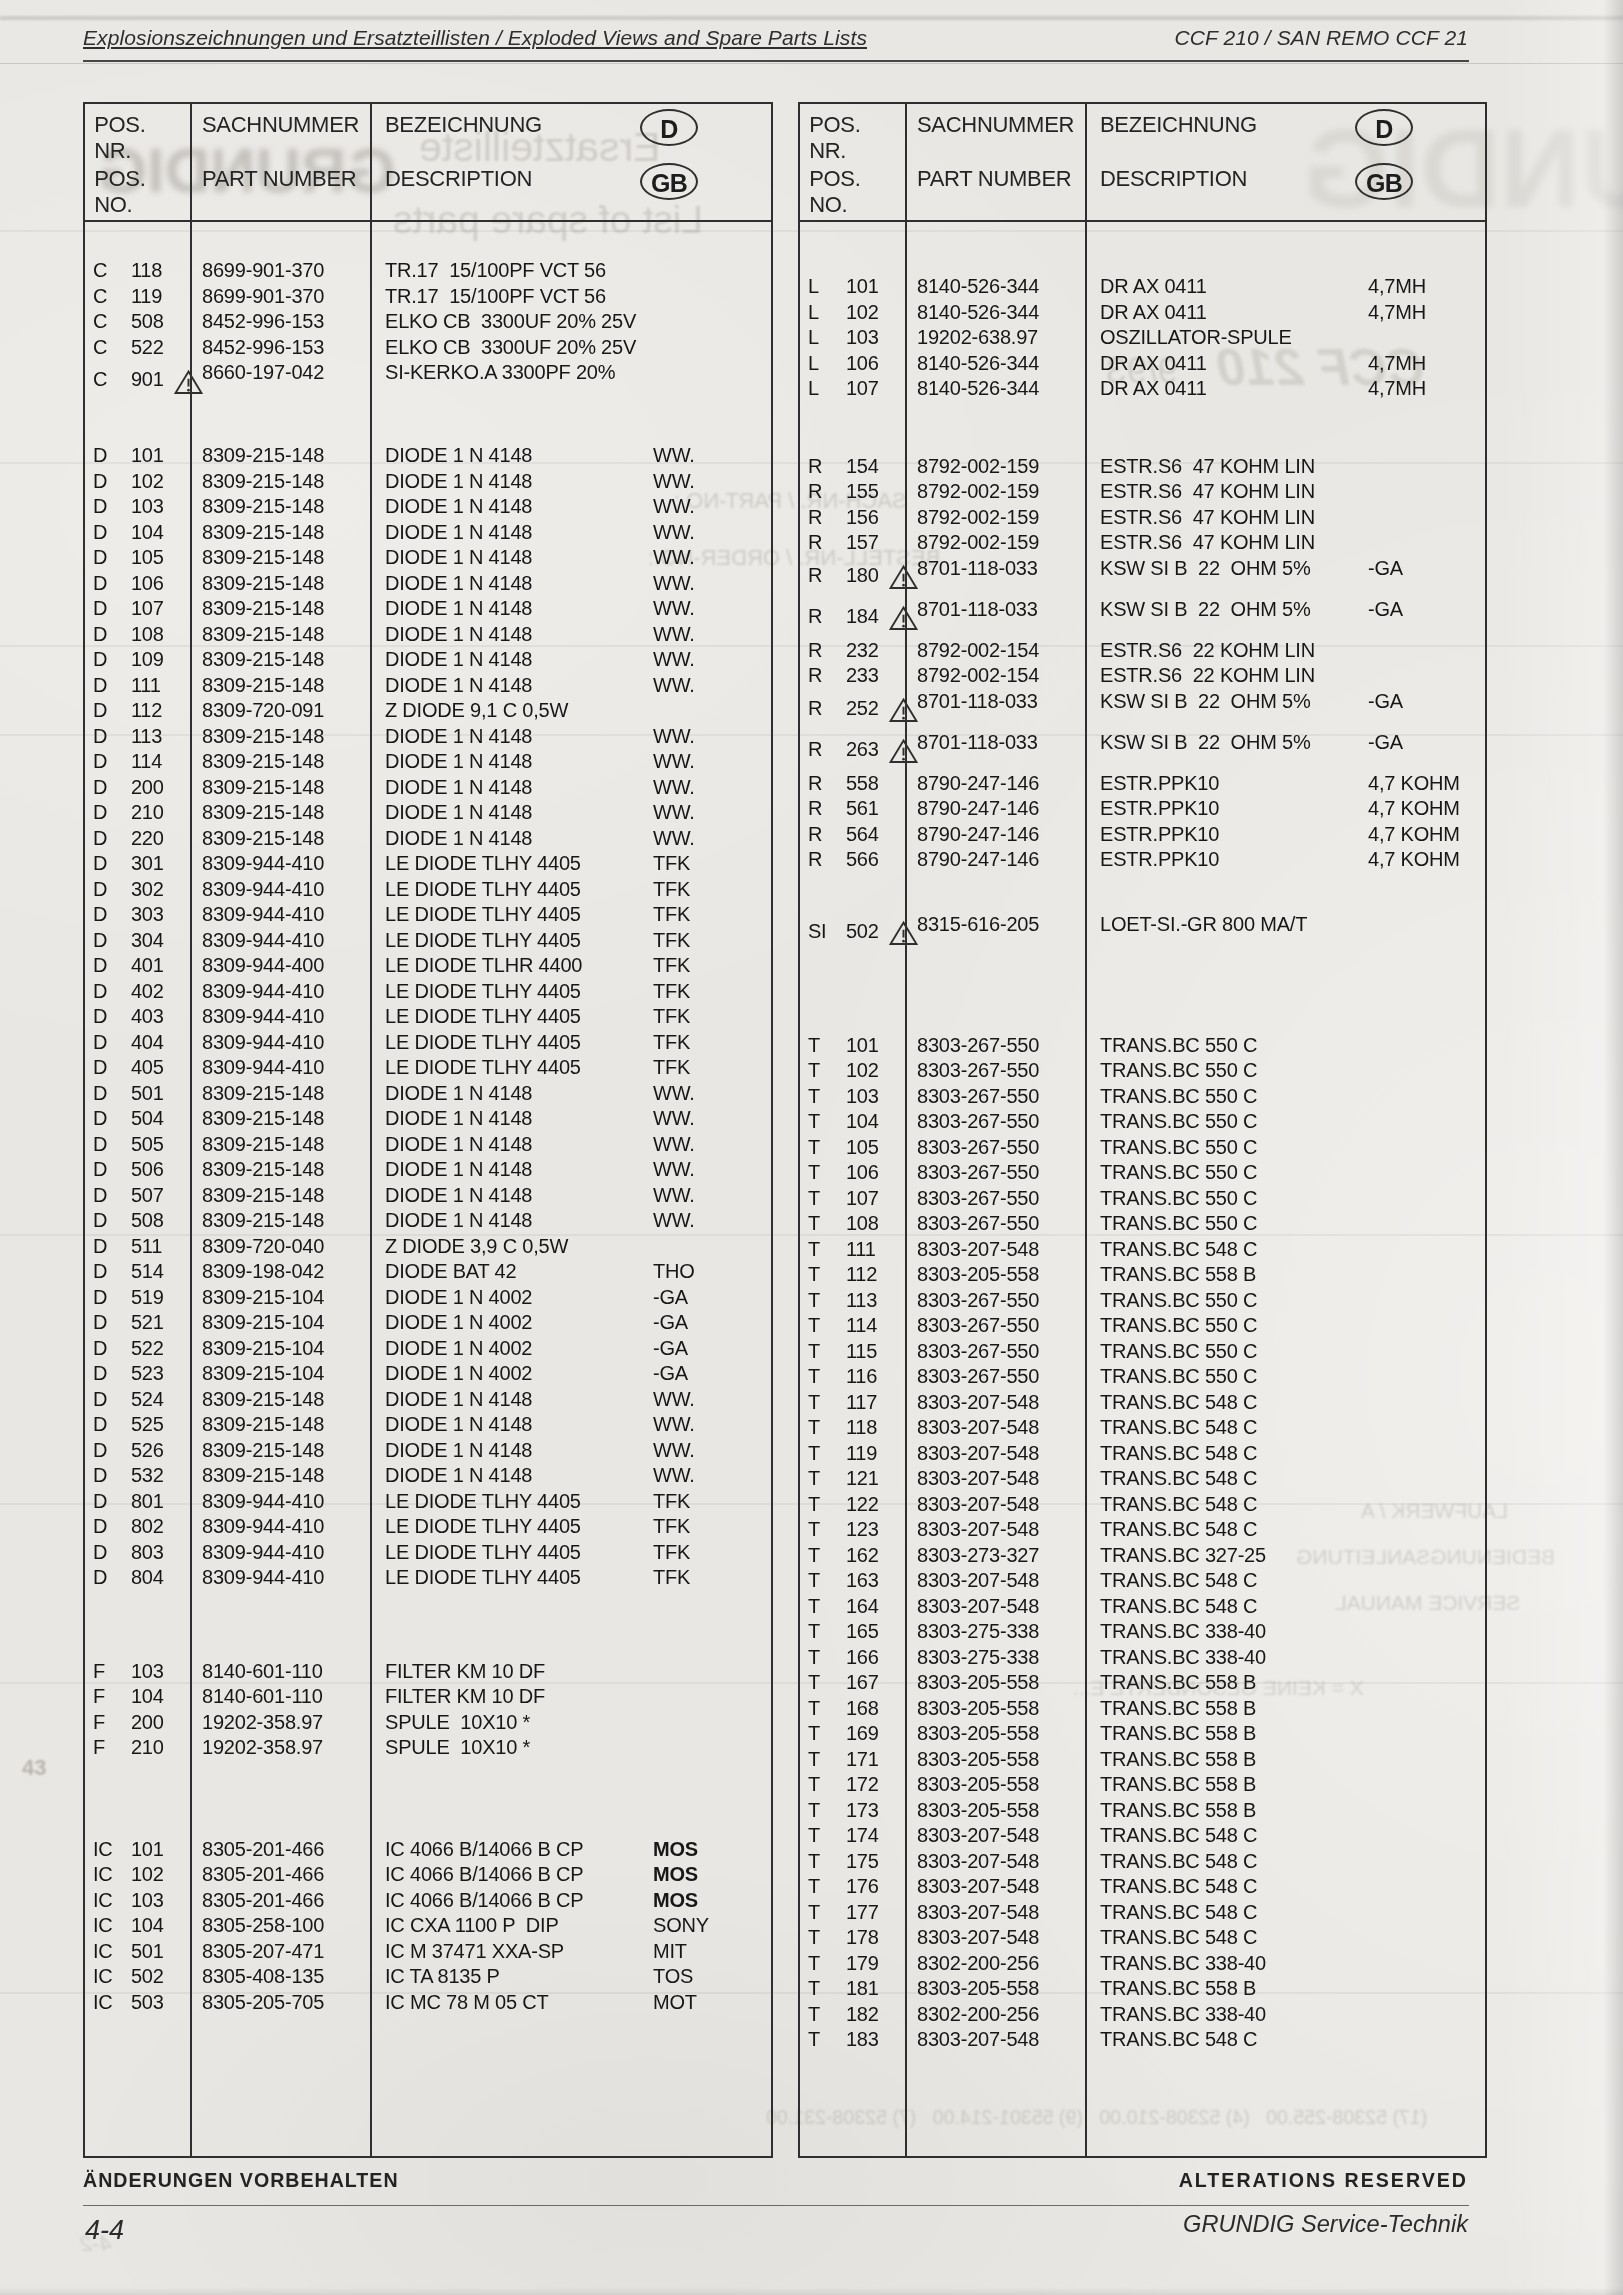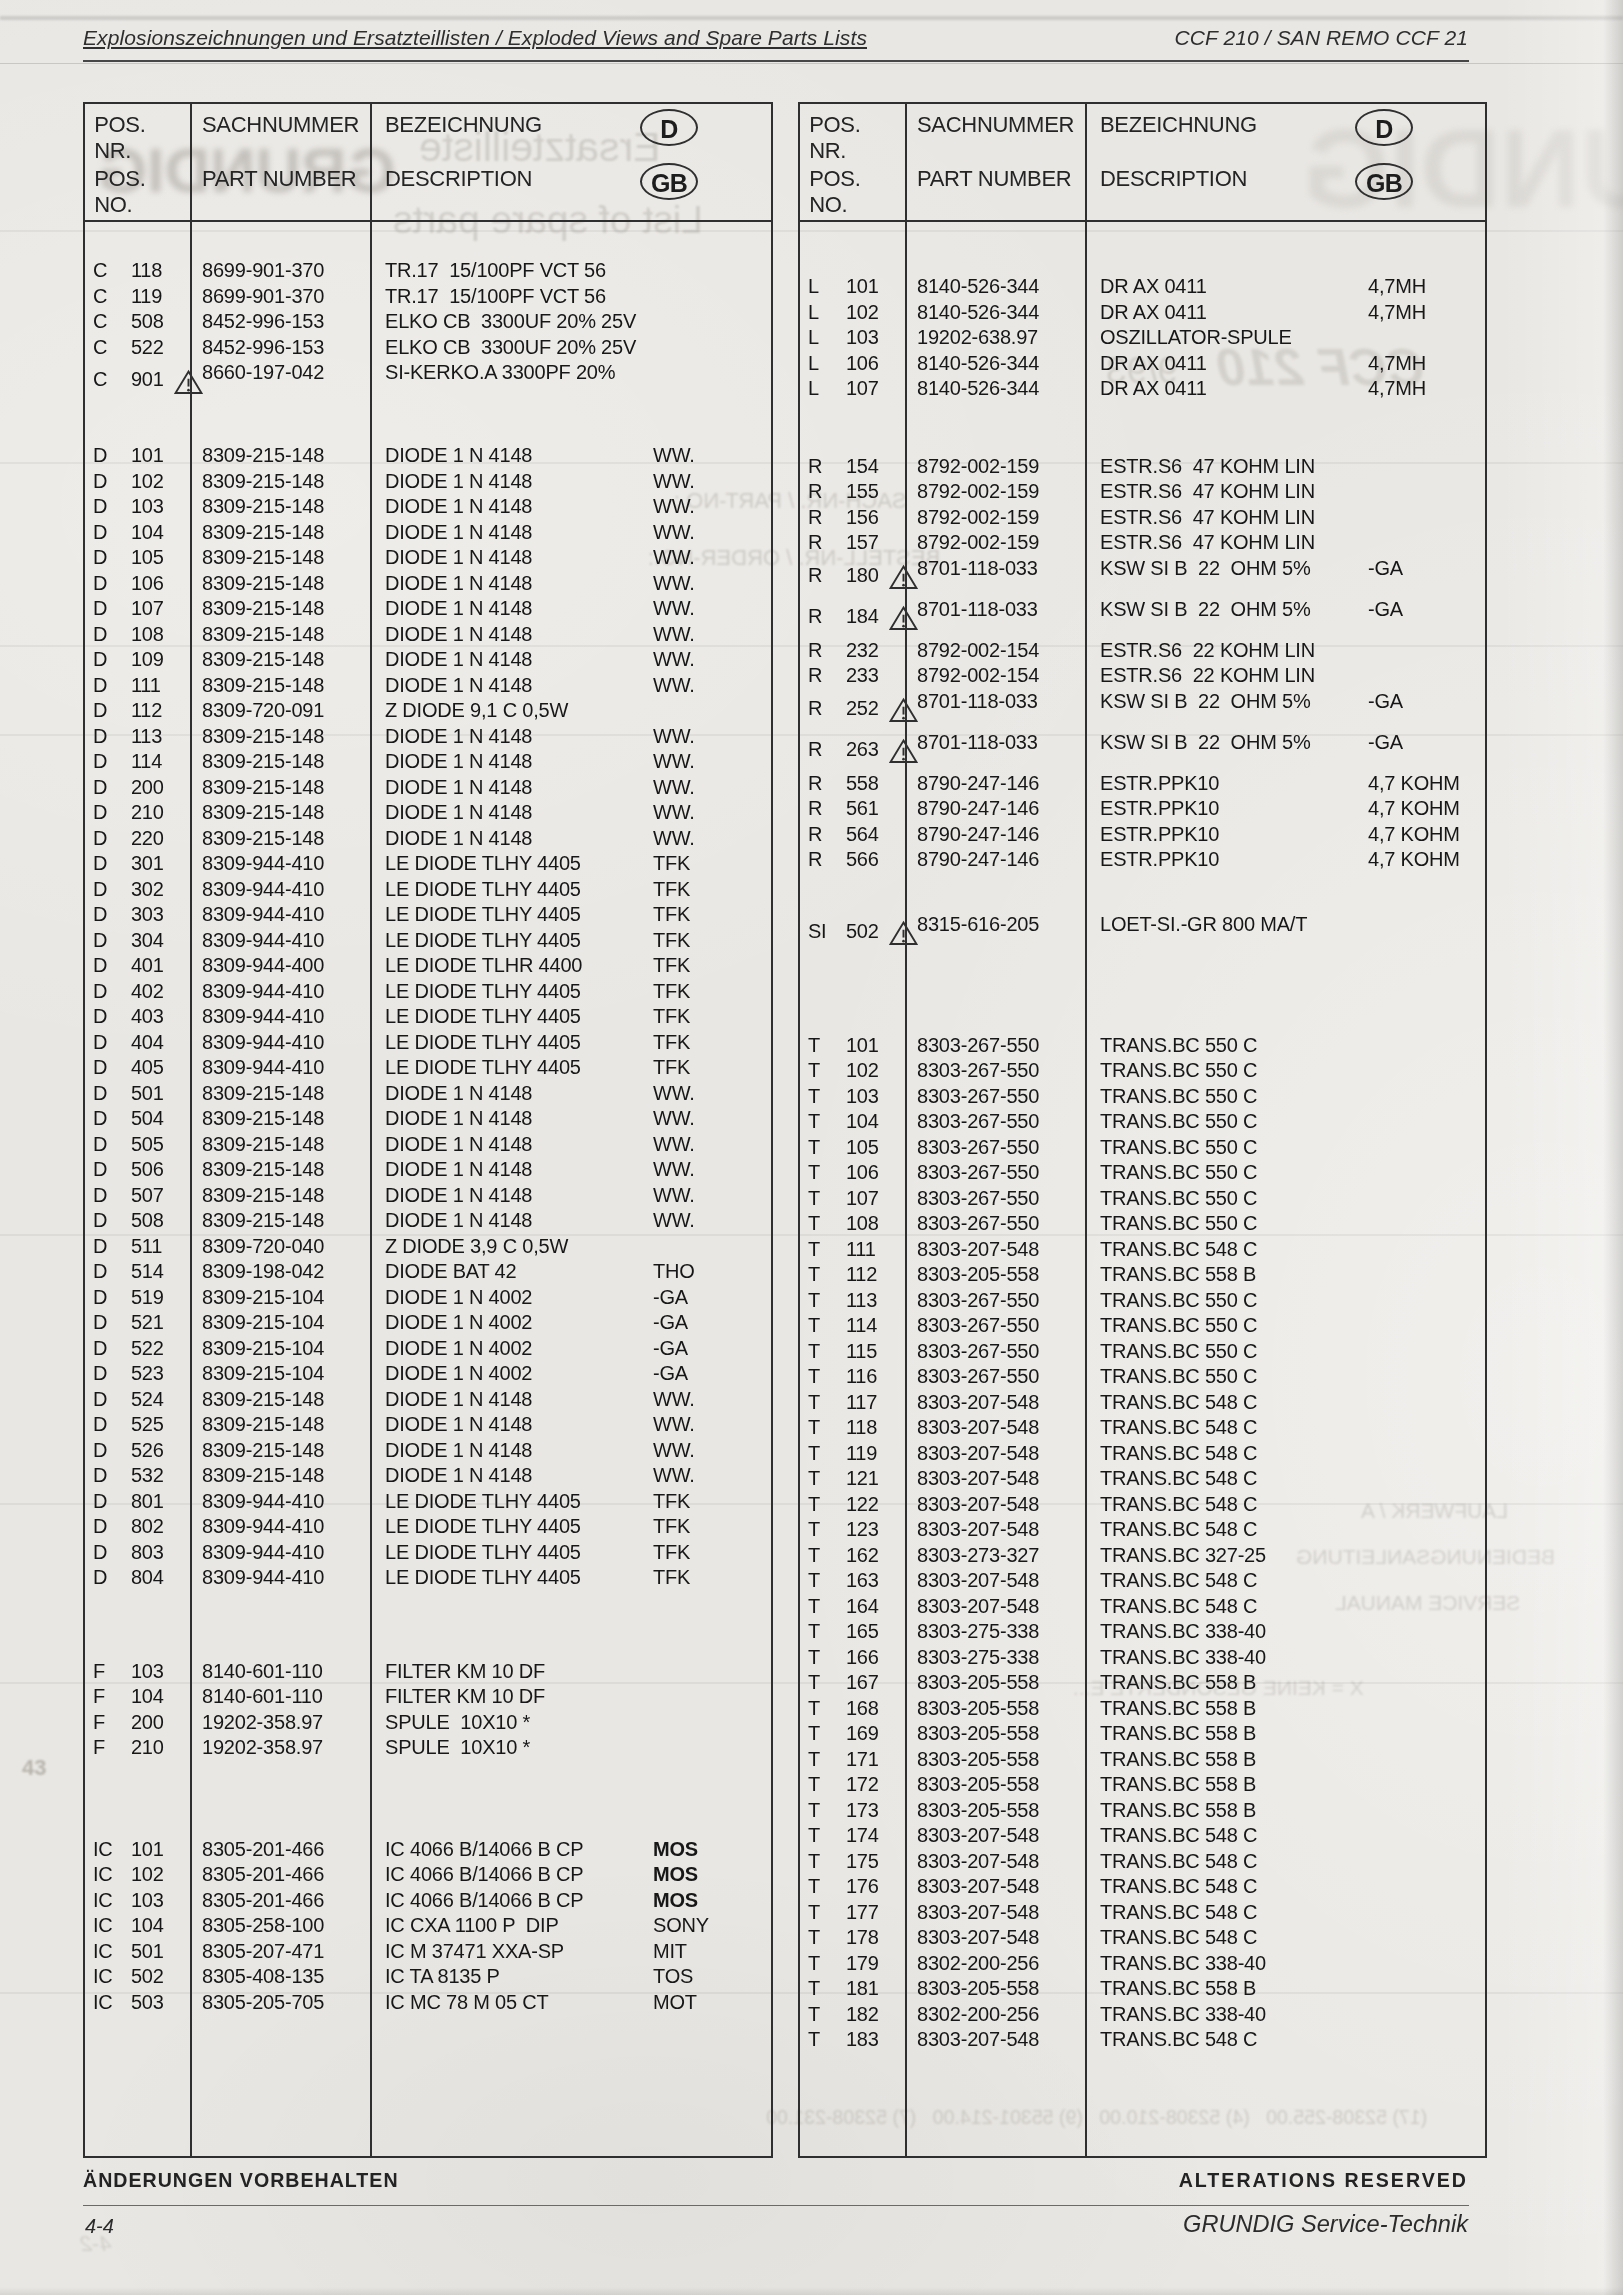--- a/index.html
+++ b/index.html
@@ -42,21 +42,21 @@
   .part{position:absolute;left:117px;width:168px;}
   .desc{position:absolute;left:300px;right:2.6px;}
   .sfx{position:absolute;left:268px;top:0;}
   .sfx.b{font-weight:bold;}
   .warn-icon{display:inline-block;position:relative;top:8.5px;margin-left:10.5px;line-height:0;}
   
   .ft{position:absolute;font-size:19.6px;font-weight:bold;letter-spacing:1px;color:#232323;}
   #footer-left{left:83px;top:2169px;}
   #footer-right{right:155px;top:2169px;letter-spacing:2px;}
   #footer-rule{position:absolute;left:83px;top:2205px;width:1386px;height:1.3px;background:#6a6a6a;}
-  #page-number{position:absolute;left:85px;top:2215px;font-size:20px;font-style:italic;color:#2b2b2b;}
+  #page-number{position:absolute;left:85px;top:2215px;font-size:27px;font-style:italic;color:#2b2b2b;}
   #footer-brand{position:absolute;right:155px;top:2211px;font-size:23.6px;font-style:italic;color:#2b2b2b;}
   
   .ghost{position:absolute;color:#b9b6b0;transform:scaleX(-1);opacity:.55;filter:blur(1px);white-space:pre;pointer-events:none;}
   #ghost-brand-left{left:98px;top:134px;font-size:63px;font-weight:bold;color:#a39f99;opacity:.55;filter:blur(3.3px);}
   #ghost-ersatz{left:419px;top:124px;font-size:41px;}
   #ghost-list{left:393px;top:198px;font-size:39px;}
   #ghost-brand-right{left:1303px;top:105px;font-size:111px;font-weight:bold;opacity:.30;filter:blur(3.9px);}
   #ghost-ccf{left:1217px;top:337px;font-size:52px;font-weight:bold;font-style:italic;opacity:.45;filter:blur(1.6px);}
   #ghost-issue{left:1106px;top:350px;font-size:37px;opacity:.5;}
   #ghost-order1{left:674px;top:488px;font-size:22px;opacity:.6;}

